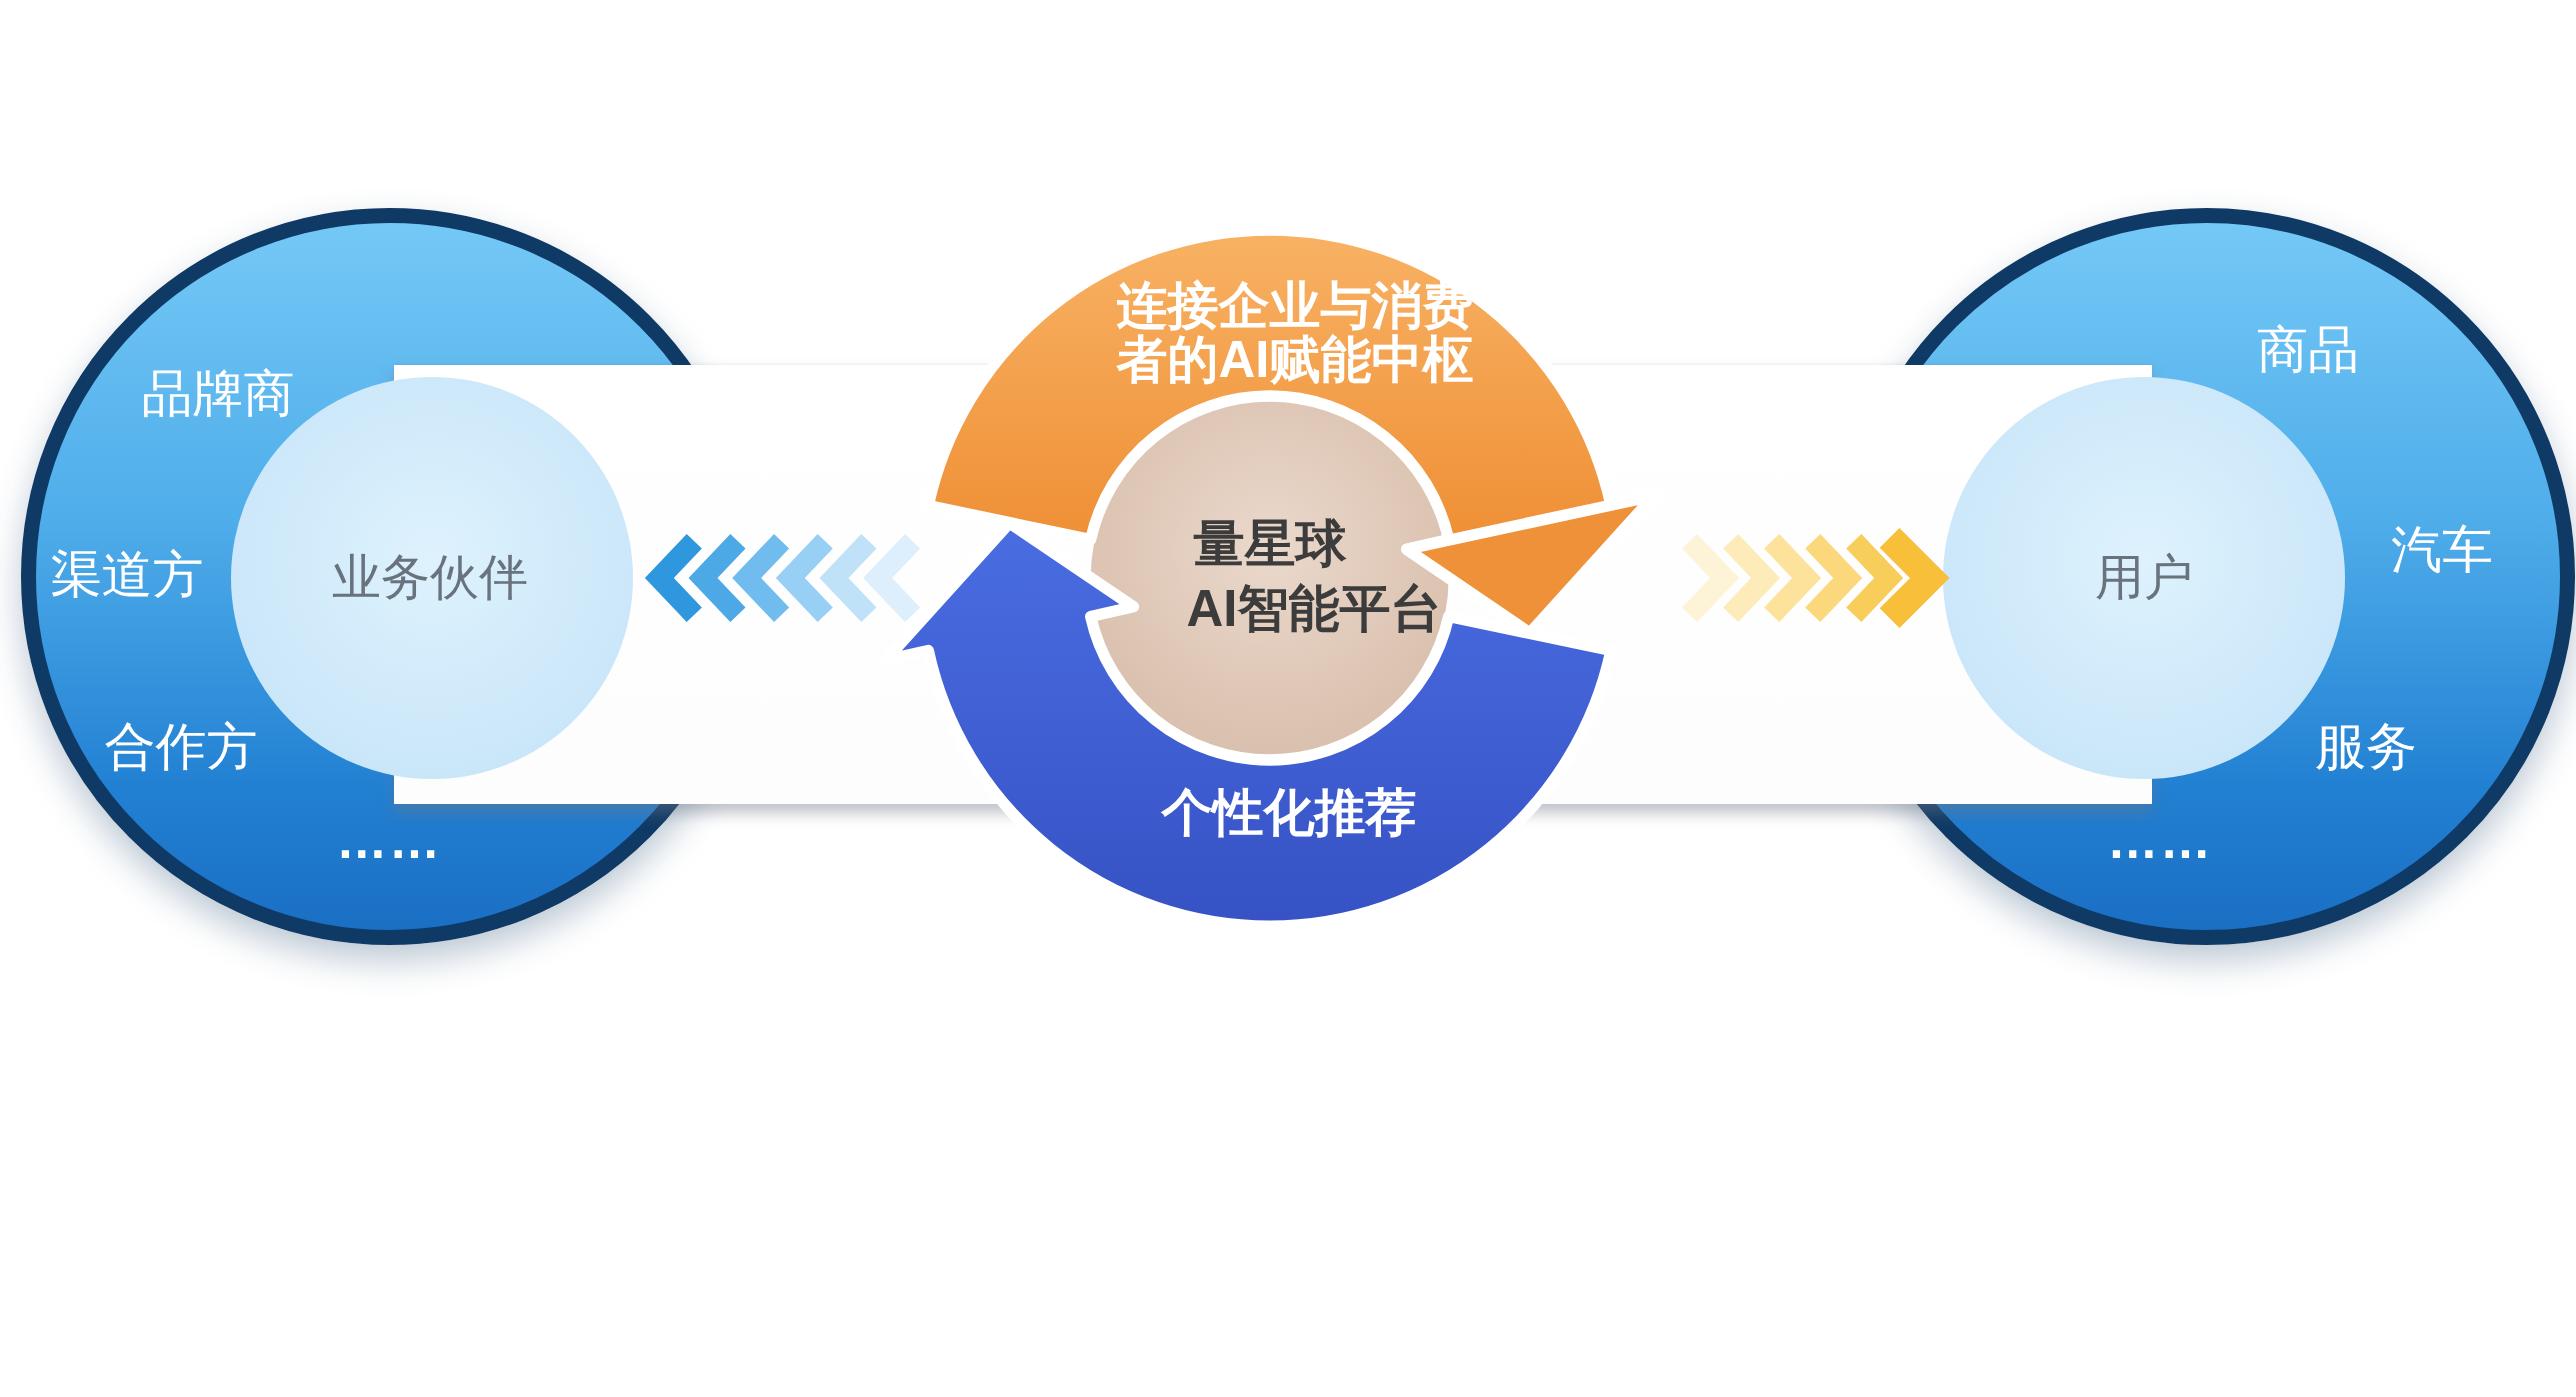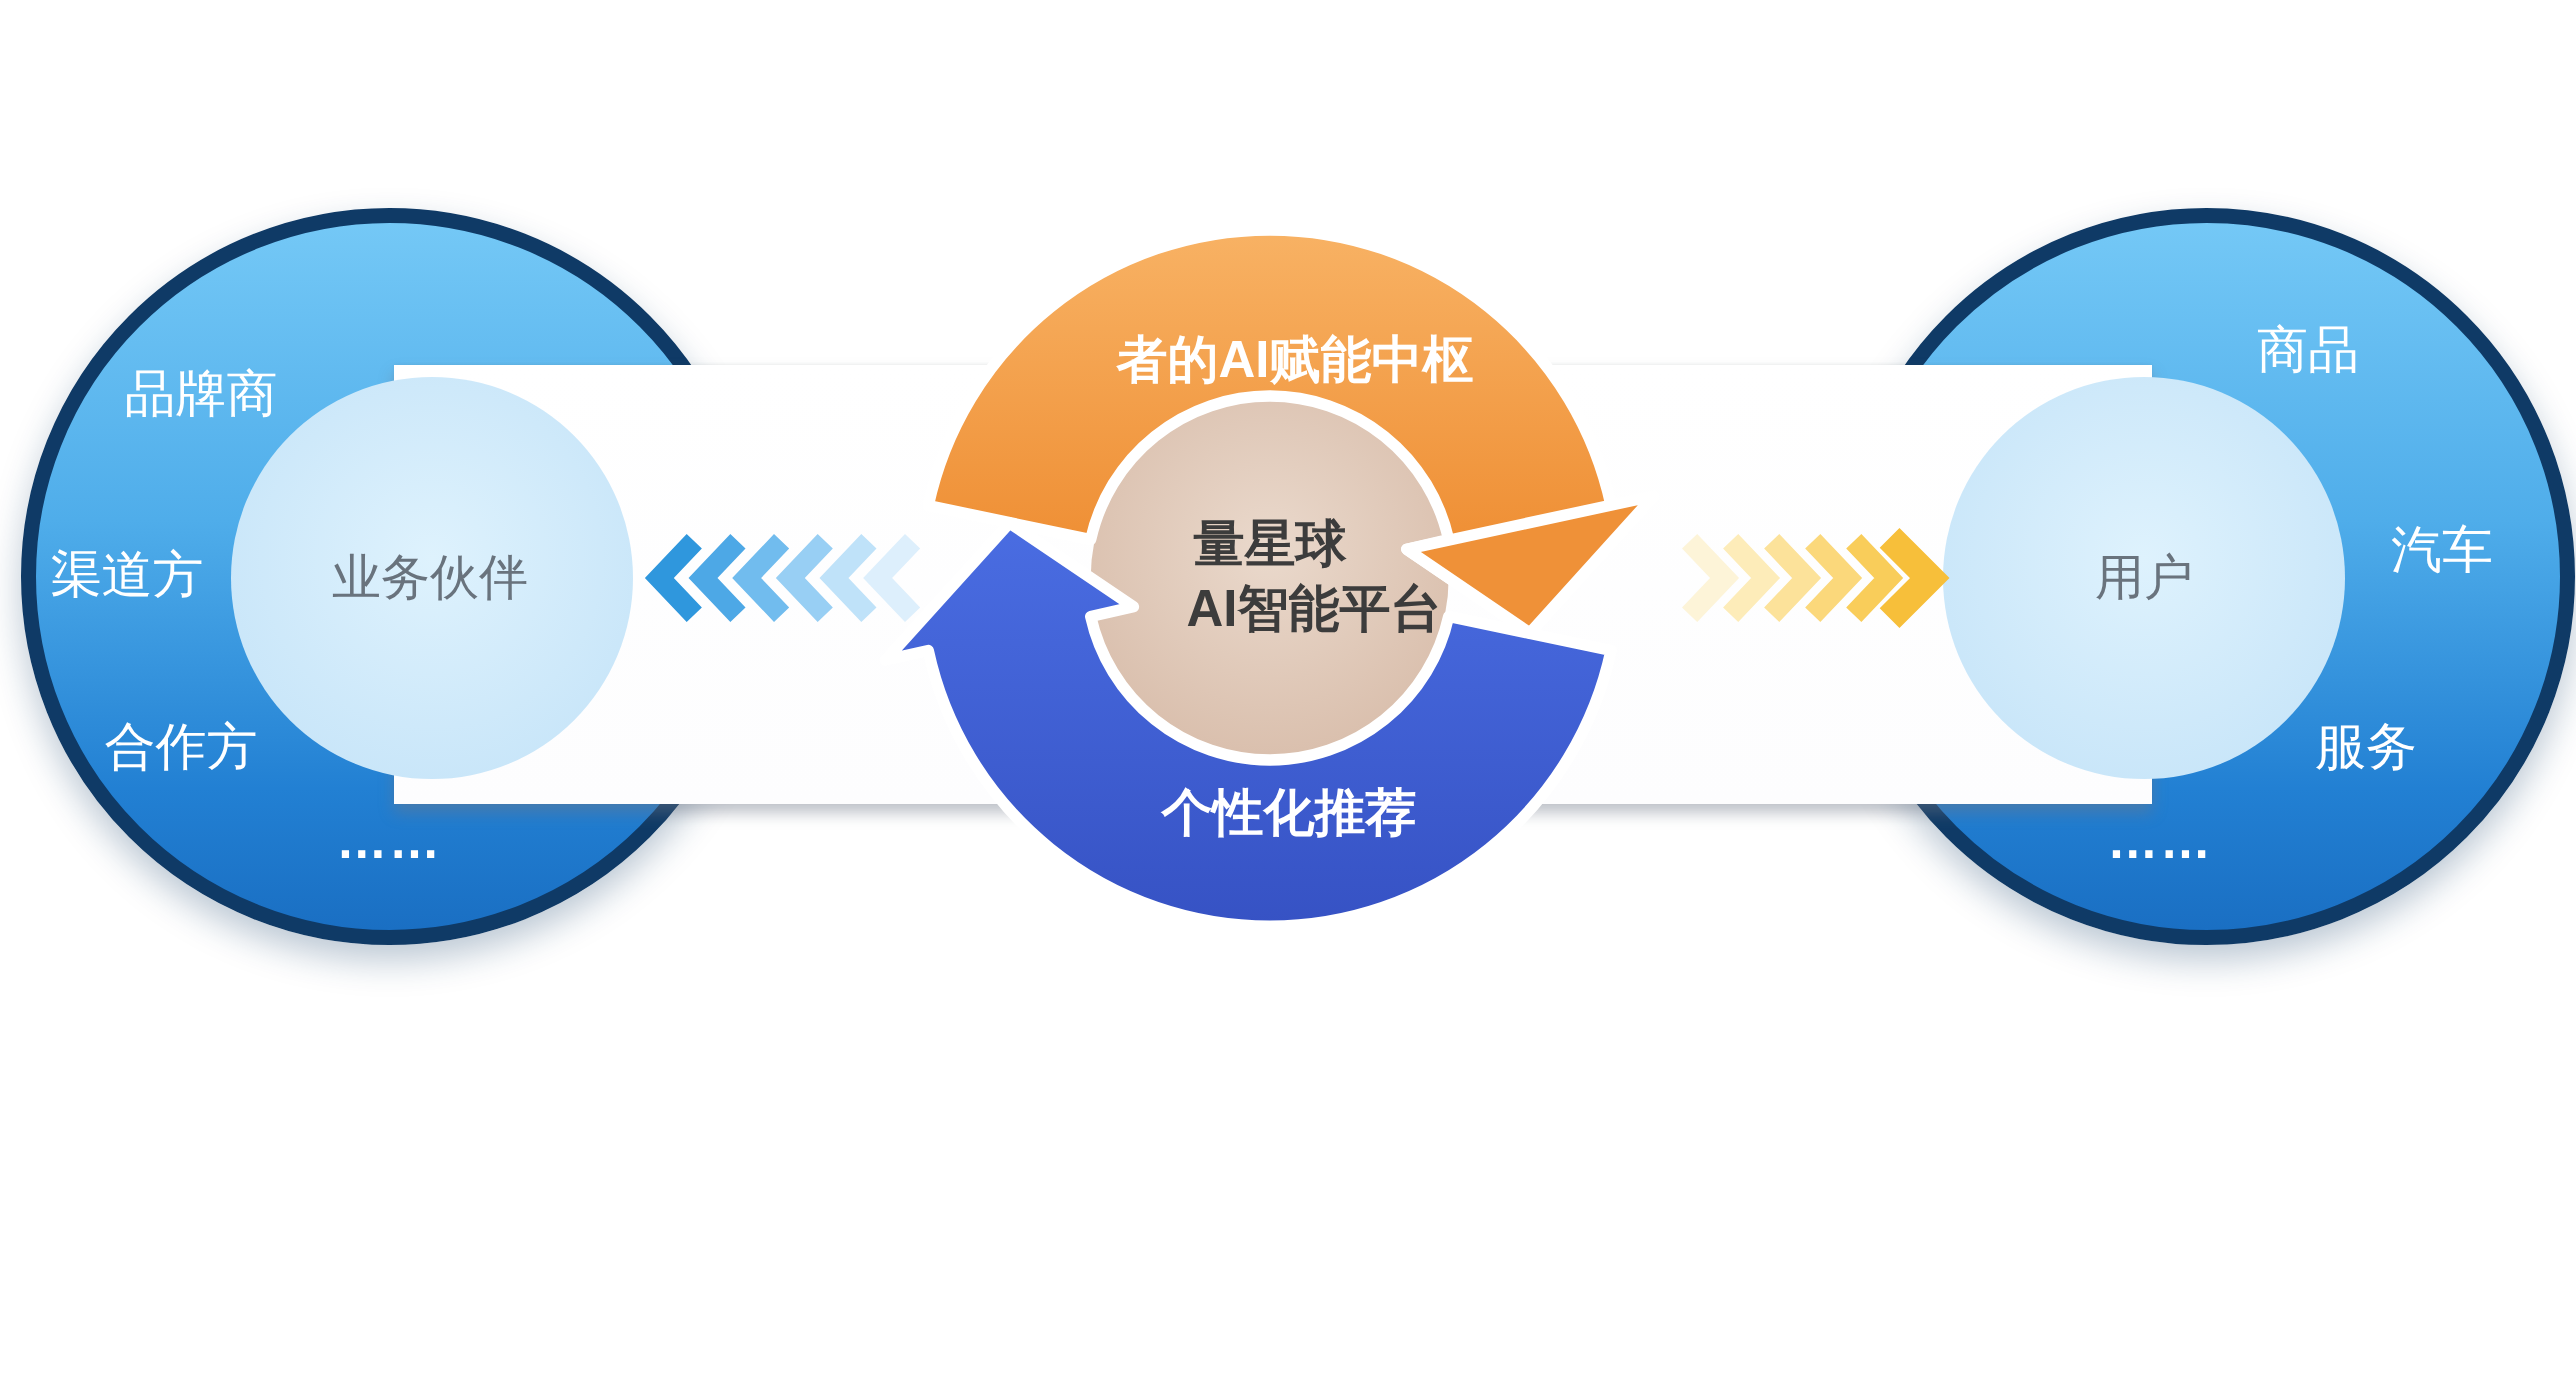--- a/index.html
+++ b/index.html
@@ -37,21 +37,21 @@
 
   
   .lbl { position:absolute; transform:translate(-50%,-50%); white-space:nowrap; }
   .side-lbl  { color:#ffffff; font-size:51px; font-weight:500; }
   .dots-lbl  { color:#ffffff; font-size:51px; font-weight:700; letter-spacing:1.7px; }
   .inner-lbl { color:#69737d; font-size:49px; font-weight:400;text-align:center; }
   .center-white { color:#ffffff; font-size:51px; font-weight:700; text-align:center; }
   .core-lbl { color:#3c3c3c; font-size:51px; font-weight:700; text-align:center; }
 
   
-  .pos-brand    { left:201px;  top:394px; }
+  .pos-brand    { left:218px;  top:394px; }
   .pos-channel  { left:127px;  top:575px; }
   .pos-partner  { left:181px;  top:747px; }
   .pos-ldots    { left:389px;  top:840px; }
   .pos-bizpart  { left:430px;  top:578px; }
 
   .pos-goods    { left:2308px; top:350px; }
   .pos-car      { left:2442px; top:550px; }
   .pos-service  { left:2366px; top:747px; }
   .pos-rdots    { left:2160px; top:840px; }
   .pos-user     { left:2144px; top:578px; }
@@ -122,19 +122,20 @@
   <div class="lbl side-lbl pos-partner">合作方</div>
   <div class="lbl dots-lbl pos-ldots">……</div>
   <div class="lbl inner-lbl pos-bizpart">业务伙伴</div>
 
   <div class="lbl side-lbl pos-goods">商品</div>
   <div class="lbl side-lbl pos-car">汽车</div>
   <div class="lbl side-lbl pos-service">服务</div>
   <div class="lbl dots-lbl pos-rdots">……</div>
   <div class="lbl inner-lbl pos-user">用户</div>
 
+  <div class="lbl center-white pos-top1">连接企业与消费</div>
   <div class="lbl center-white pos-top2">者的AI赋能中枢</div>
   <div class="lbl core-lbl pos-core1">量星球</div>
   <div class="lbl core-lbl pos-core2">AI智能平台</div>
   <div class="lbl center-white pos-bottom1">个性化推荐</div>
 
 </div>
 
 
 </body></html>

